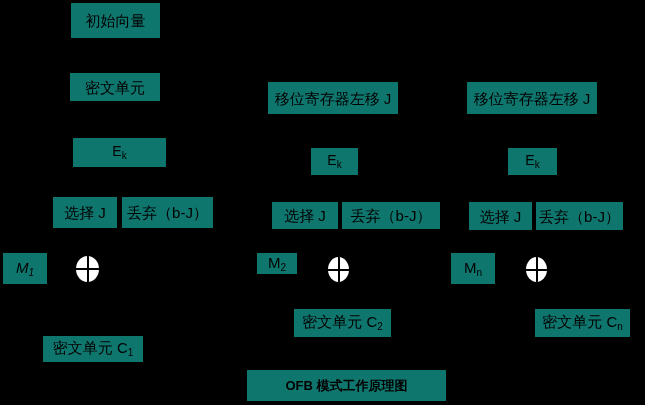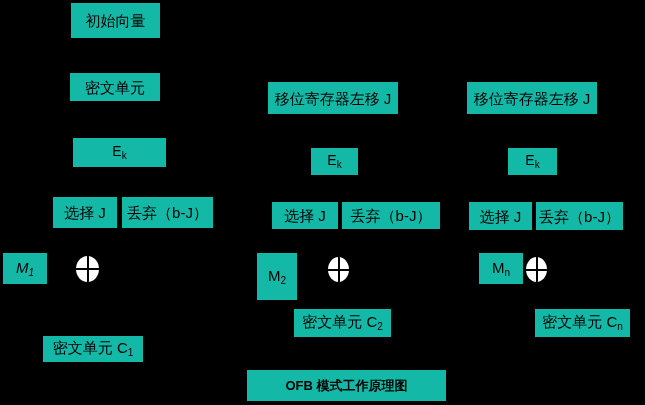--- a/index.html
+++ b/index.html
@@ -10,21 +10,21 @@
   #stage {
     position: relative;
     width: 645px;
     height: 405px;
     background: #000000;
     overflow: hidden;
     font-family: "Liberation Sans", "DejaVu Sans", sans-serif;
   }
   .box {
     position: absolute;
-    background: #14b8a6;
+    background: #0f766e;
     color: #000000;
     display: flex;
     align-items: center;
     justify-content: center;
     font-size: 15px;
     line-height: 1;
     white-space: nowrap;
   }
   .label { display: inline-block; }
   .sub {
@@ -60,29 +60,29 @@
   #sel1-box { left: 53px;  top: 197px; width: 64px;  height: 31px; }
   #dis1-box { left: 122px; top: 197px; width: 91px;  height: 31px; }
   #m1-box   { left: 3px;   top: 253px; width: 44px;  height: 31px; font-style: italic; }
   #xor1     { left: 76px;  top: 256px; width: 23px;  height: 26px; }
   #c1-box   { left: 43px;  top: 310px; width: 100px; height: 26px; margin-top: 26px; }
   
   #sr2-box  { left: 268px; top: 82px;  width: 130px; height: 32px; }
   #ek2-box  { left: 311px; top: 148px; width: 47px;  height: 27px; font-size: 14px; }
   #sel2-box { left: 272px; top: 202px; width: 66px;  height: 27px; }
   #dis2-box { left: 342px; top: 202px; width: 98px;  height: 27px; }
-  #m2-box   { left: 257px; top: 253px; width: 40px;  height: 47px; }
+  #m2-box   { left: 257px; top: 253px; width: 40px;  height: 21px; }
   #xor2     { left: 328px; top: 257px; width: 21px;  height: 25px; }
   #c2-box   { left: 294px; top: 309px; width: 97px;  height: 28px; }
   
   #sr3-box  { left: 467px; top: 82px;  width: 130px; height: 32px; }
   #ek3-box  { left: 508px; top: 148px; width: 49px;  height: 27px; font-size: 14px; }
   #sel3-box { left: 469px; top: 202px; width: 63px;  height: 28px; }
   #dis3-box { left: 536px; top: 202px; width: 87px;  height: 28px; }
-  #m3-box   { left: 451px; top: 253px; width: 44px;  height: 31px; margin-left: 28px; }
+  #m3-box   { left: 451px; top: 253px; width: 44px;  height: 31px; }
   #xor3     { left: 526px; top: 257px; width: 21px;  height: 25px; }
   #c3-box   { left: 491px; top: 309px; width: 95px;  height: 28px; margin-left: 44px; }
   
   #title-box {
     left: 247px; top: 370px; width: 199px; height: 31px;
     font-weight: bold;
     font-size: 13px;
   }
 </style>
 </head>

